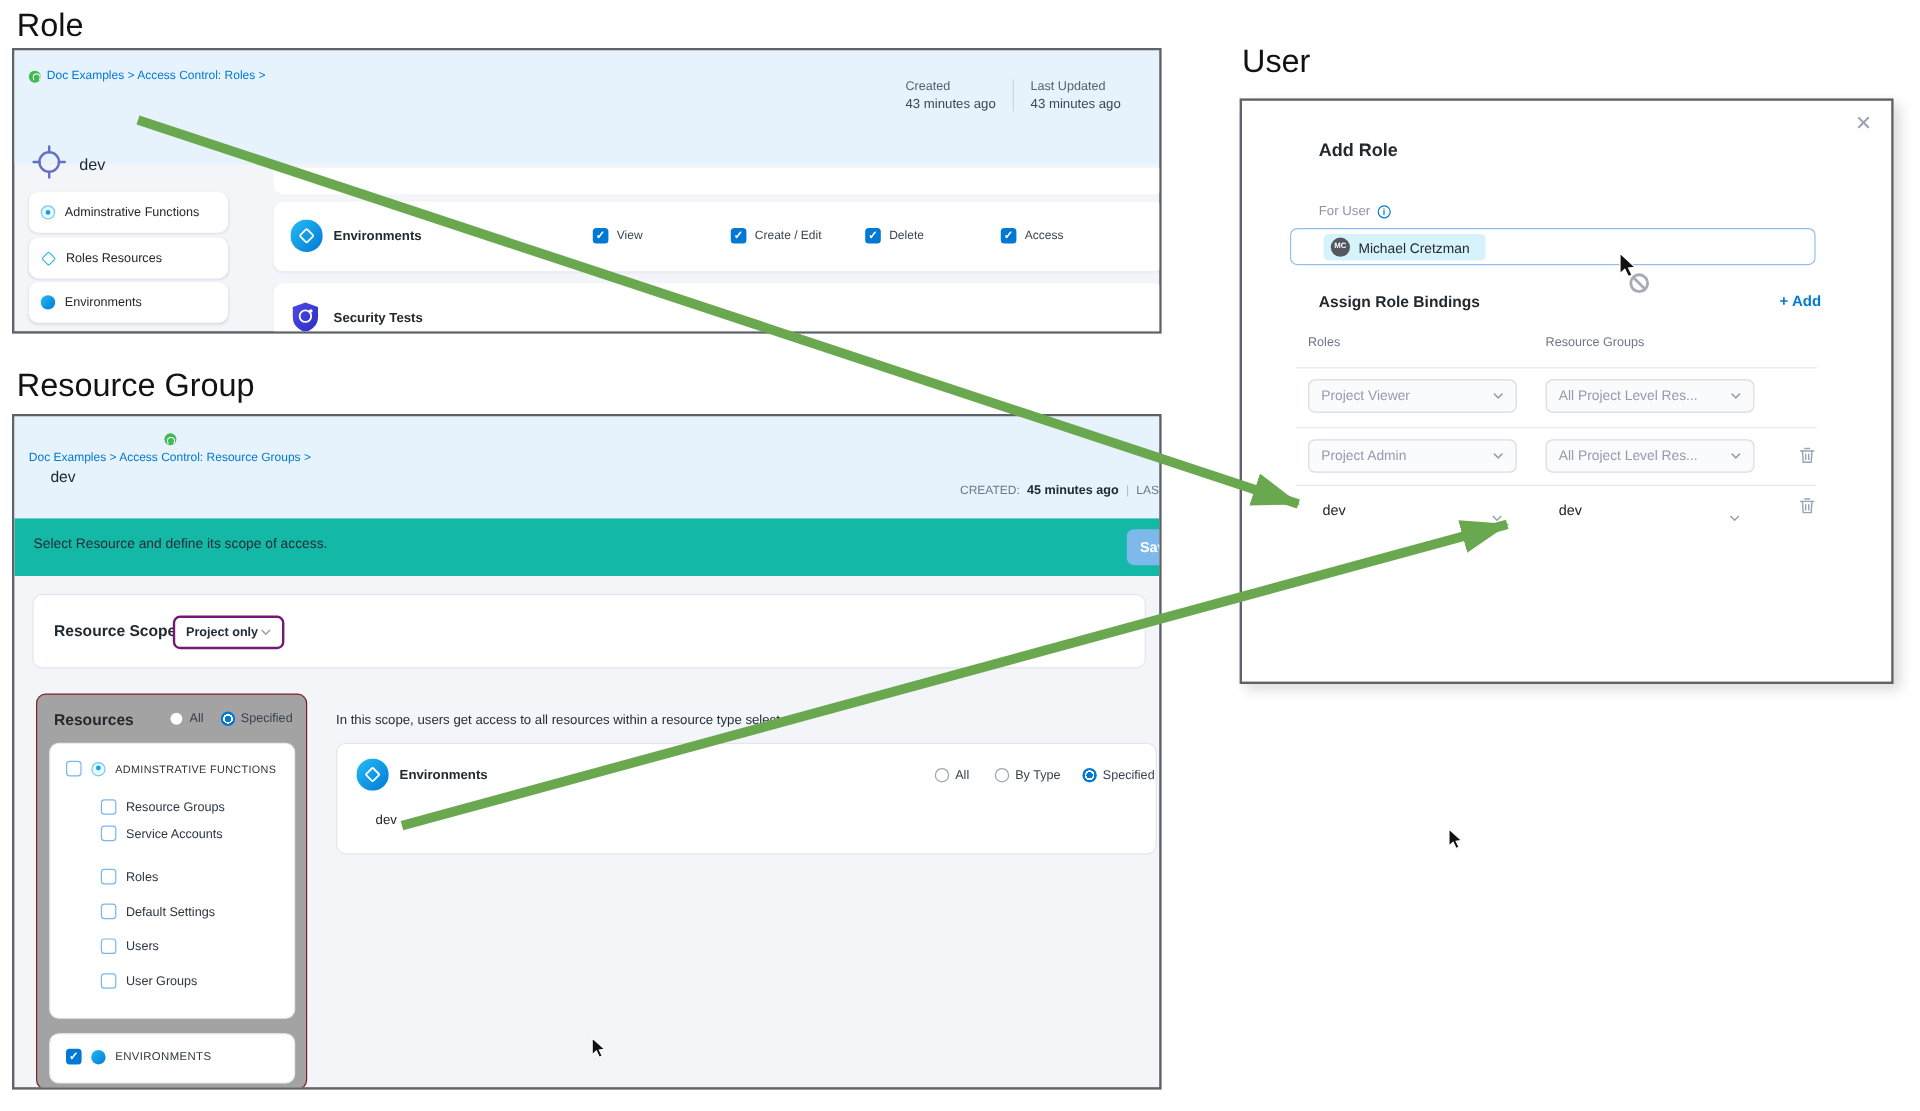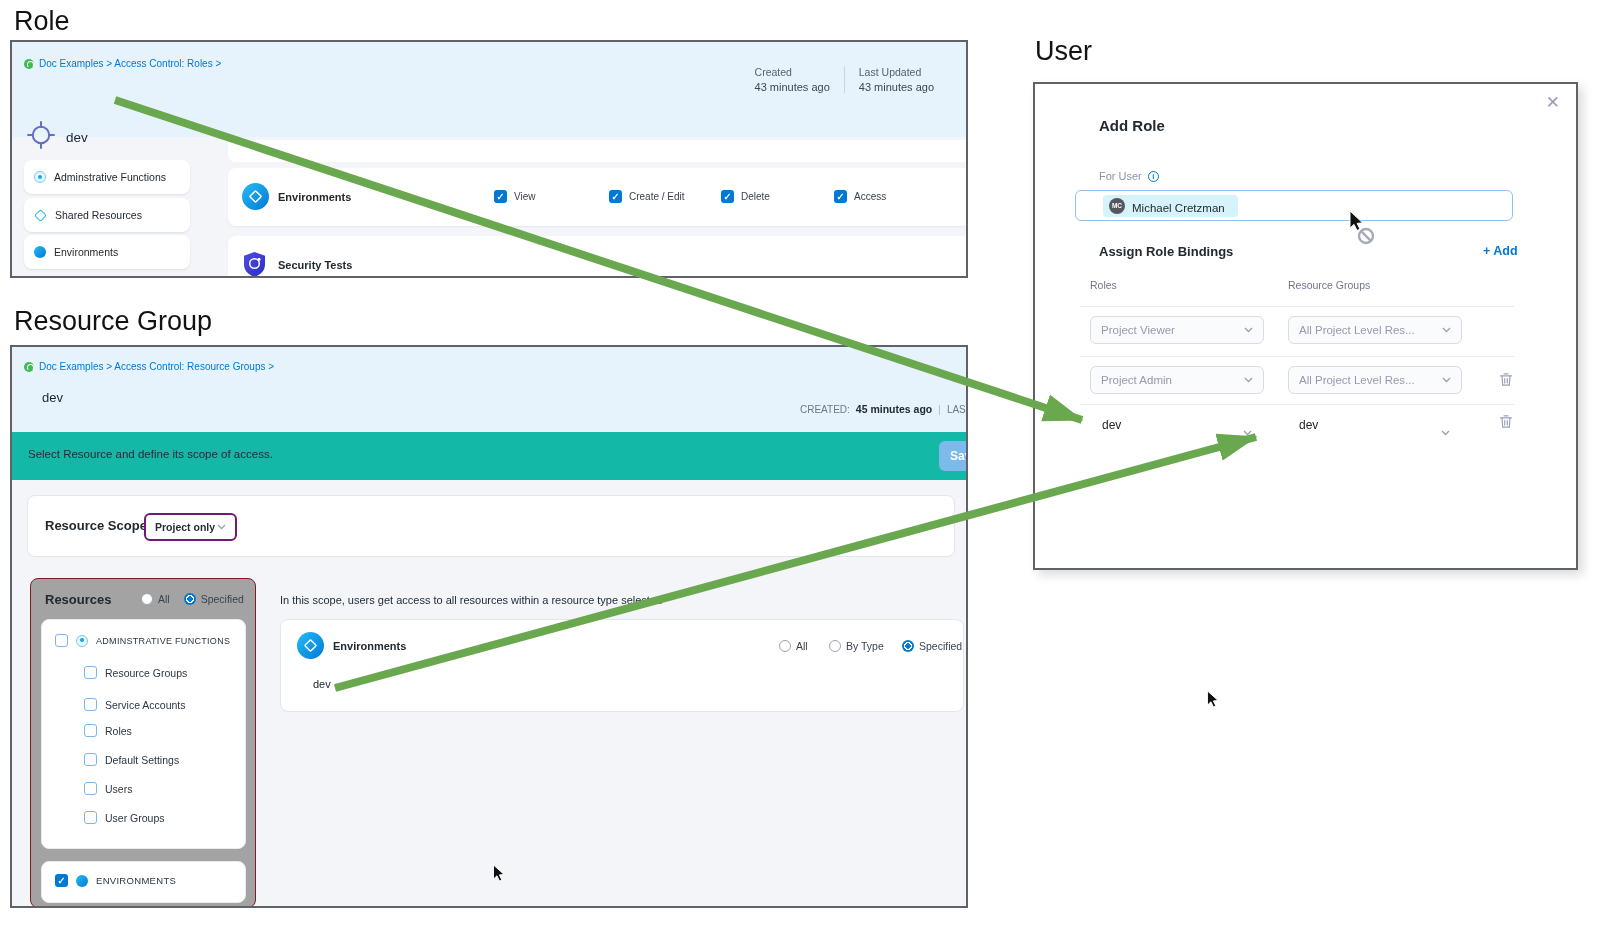--- a/index.html
+++ b/index.html
@@ -45,21 +45,21 @@
   .rrow .rlabel { position:absolute; left:50px; top:23px; font-size:11px; font-weight:700; color:#22292f; }
   .perm { position:absolute; top:22px; display:flex; align-items:center; gap:7px; }
   .perm .plabel { font-size:10px; color:#39434e; }
   .cb { width:13px; height:13px; border-radius:3px; flex:0 0 auto; }
   .cb.on { background:#0278d5; color:#fff; font-size:9.5px; line-height:13px; text-align:center; font-weight:700;}
   .cb.off { background:#fff; border:1.5px solid #79b7ec; }
 
   
   #rg-panel { left:10px; top:345px; width:958px; height:563px; }
   #rg-panel .phead { height:85px; }
-  #rg-panel .crumb { top:14px; }
+  #rg-panel .crumb { top:14px;flex-direction:column; }
   #rg-title { position:absolute; left:30px; top:43px; font-size:13px; color:#1b2631; }
   .rgmeta { position:absolute; left:788px; top:56px; font-size:10px; color:#6b7886; white-space:nowrap; display:flex; gap:6px; align-items:center;}
   .rgmeta .strong { color:#22292f; font-weight:700; font-size:10.5px; }
   .rgmeta .bar { color:#aebbc6; }
   .subbar { position:absolute; left:0; right:0; top:85px; height:48px; background:#14b8a6; }
   .subbar .instruction { position:absolute; left:16px; top:16px; font-size:11.5px; color:#232d38; }
   .save-btn { position:absolute; left:927px; top:9px; width:60px; height:30px; background:#7db9ea; border-radius:6px;
     color:#fff; font-weight:700; font-size:12px; display:flex; align-items:center; padding-left:11px; }
 
   .scope-card { position:absolute; left:15px; top:148px; width:928px; height:62px; background:#fff; border:1px solid #e3e6ec; border-radius:8px; }
@@ -156,21 +156,21 @@
         </div>
       </div>
     </div>
 
     <div class="scard" style="top:118px;">
       <span class="icon-admin"></span>
       <span class="slabel">Adminstrative Functions</span>
     </div>
     <div class="scard" style="top:156px;">
       <span class="icon-diamond"></span>
-      <span class="slabel">Shared Resources</span>
+      <span class="slabel">Roles Resources</span>
     </div>
     <div class="scard" style="top:193px;">
       <span class="icon-envdot"></span>
       <span class="slabel">Environments</span>
     </div>
 
     <div class="strip"></div>
 
     <div class="rrow" id="role-env-row">
       <span class="ricon">
@@ -268,21 +268,21 @@
       <div class="admin-card">
         <div class="admin-head">
           <span class="cb off"></span>
           <span class="icon-admin"></span>
           <span class="glabel">ADMINSTRATIVE FUNCTIONS</span>
         </div>
         <div class="admin-item" style="top:46px;">
           <span class="cb off"></span>
           <span class="ilabel">Resource Groups</span>
         </div>
-        <div class="admin-item" style="top:78px;">
+        <div class="admin-item" style="top:68px;">
           <span class="cb off"></span>
           <span class="ilabel">Service Accounts</span>
         </div>
         <div class="admin-item" style="top:104px;">
           <span class="cb off"></span>
           <span class="ilabel">Roles</span>
         </div>
         <div class="admin-item" style="top:133px;">
           <span class="cb off"></span>
           <span class="ilabel">Default Settings</span>

